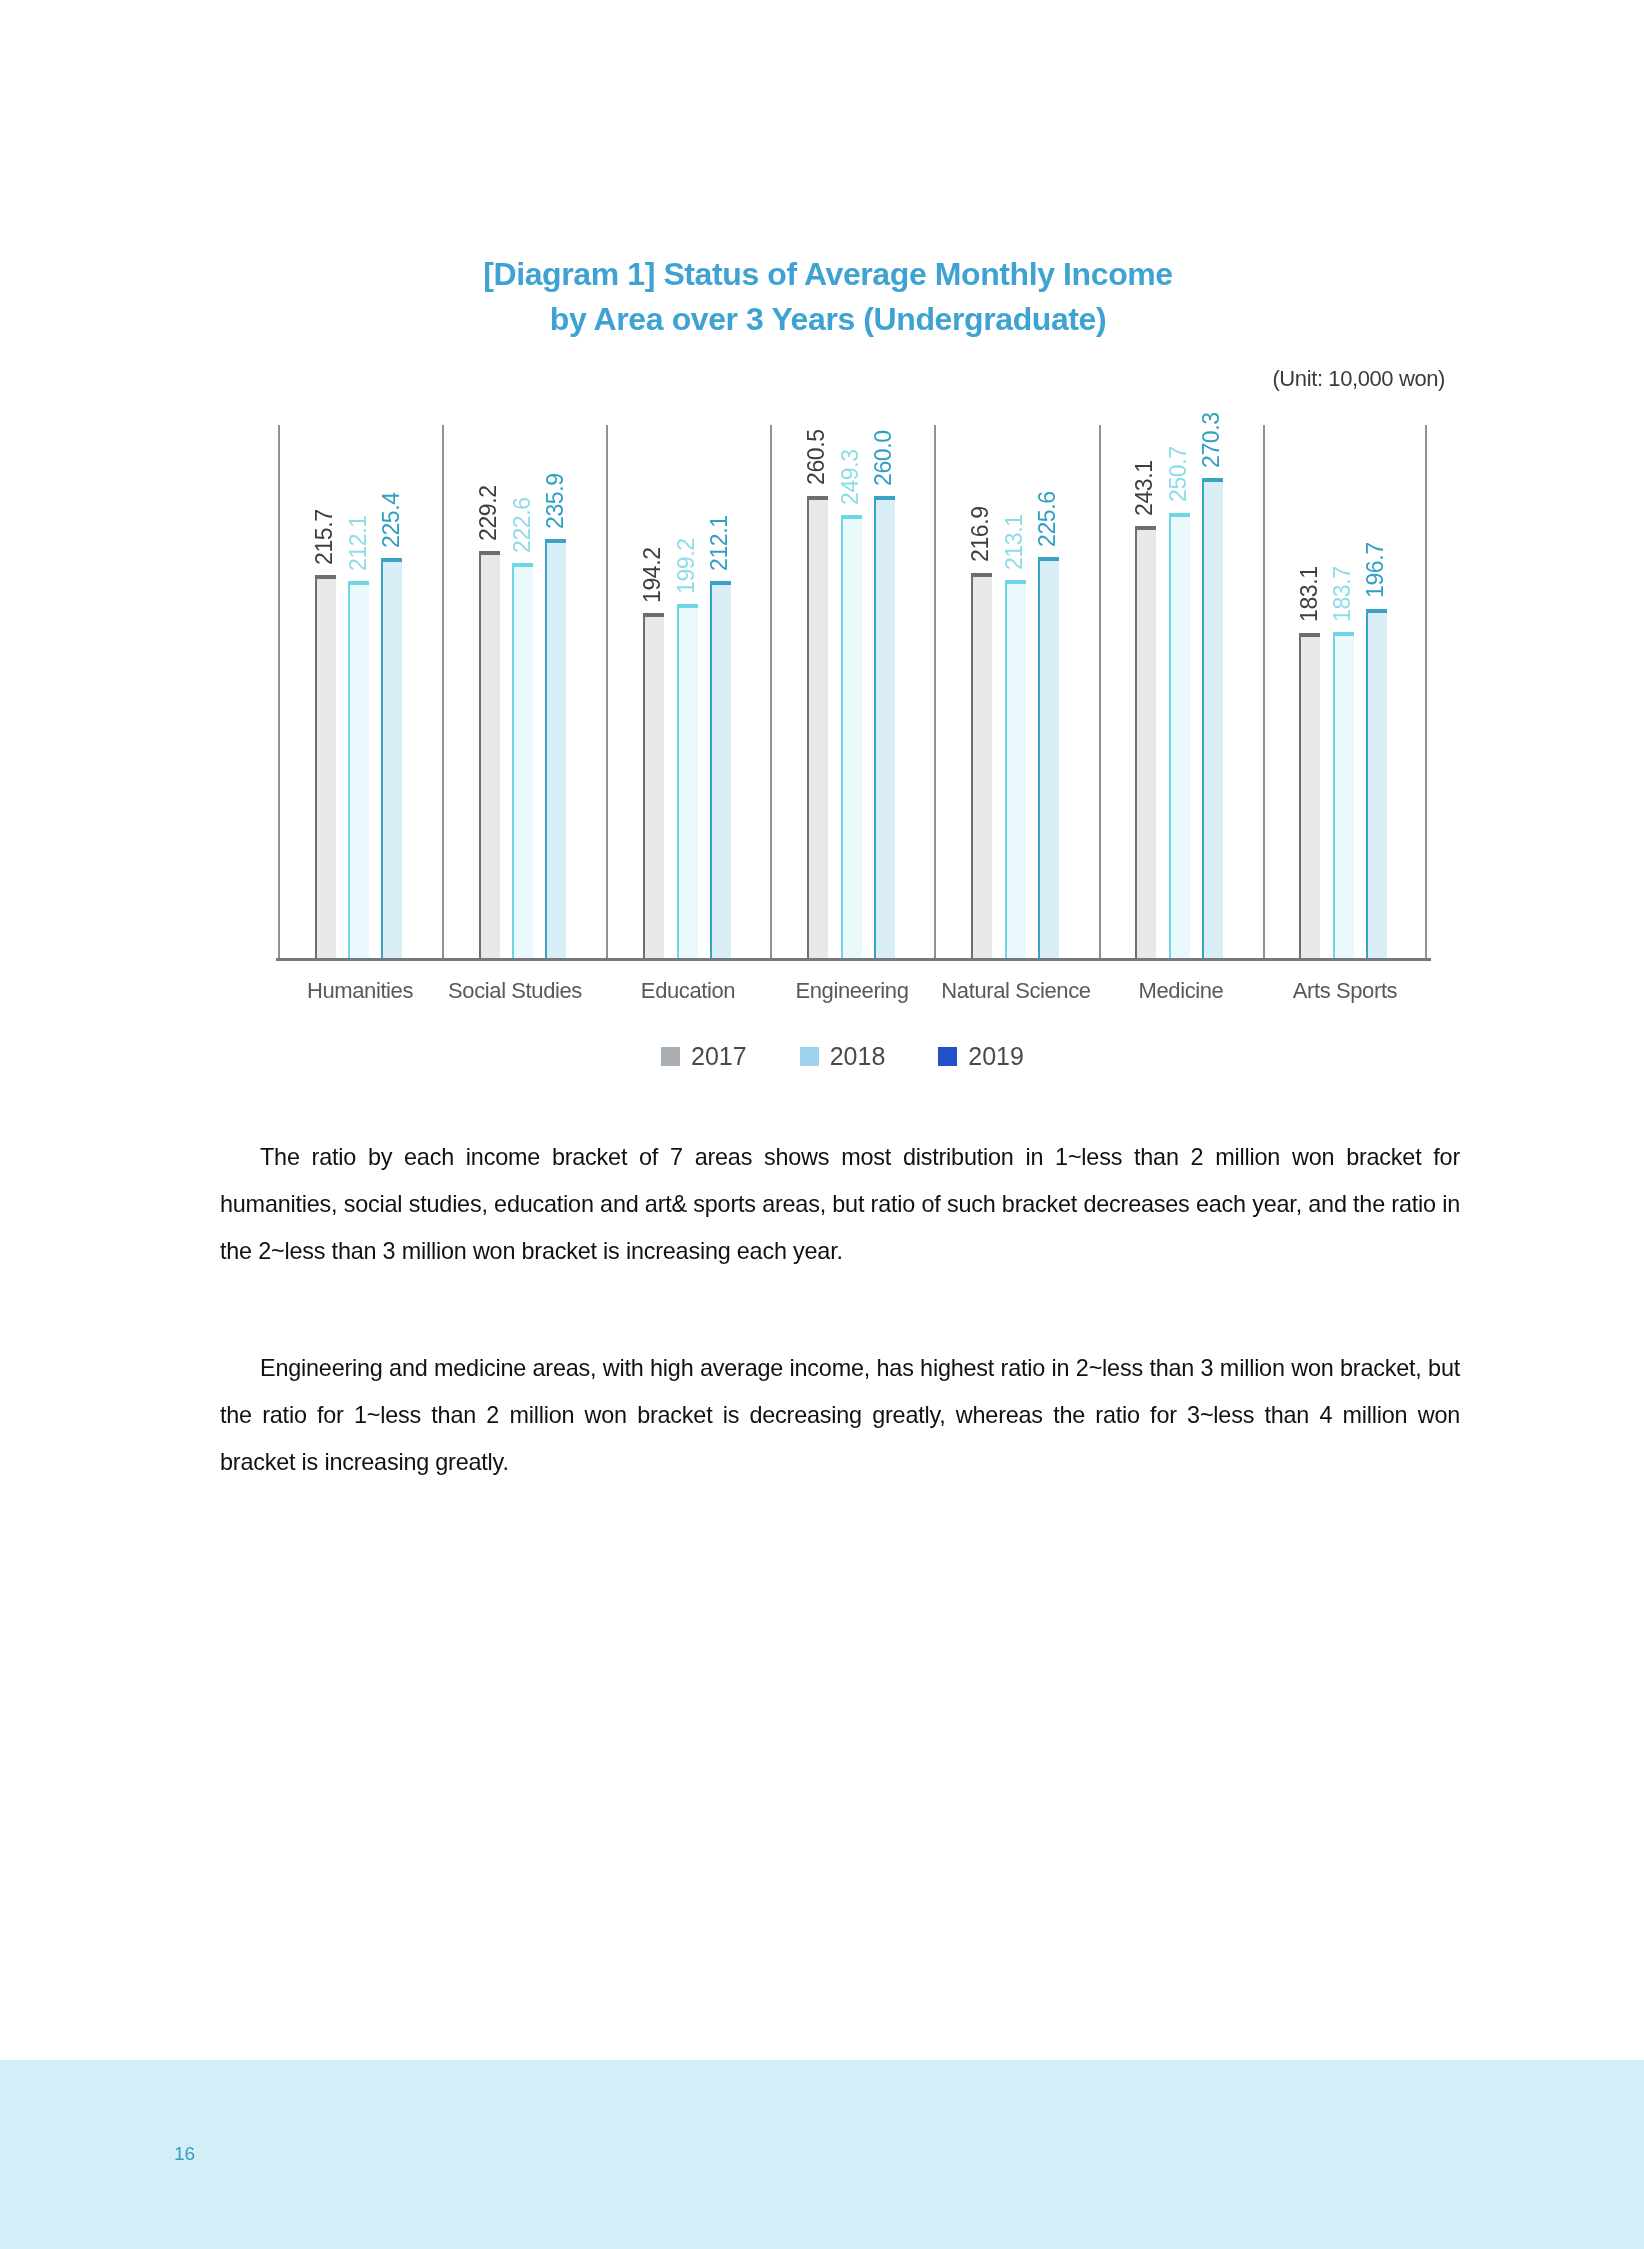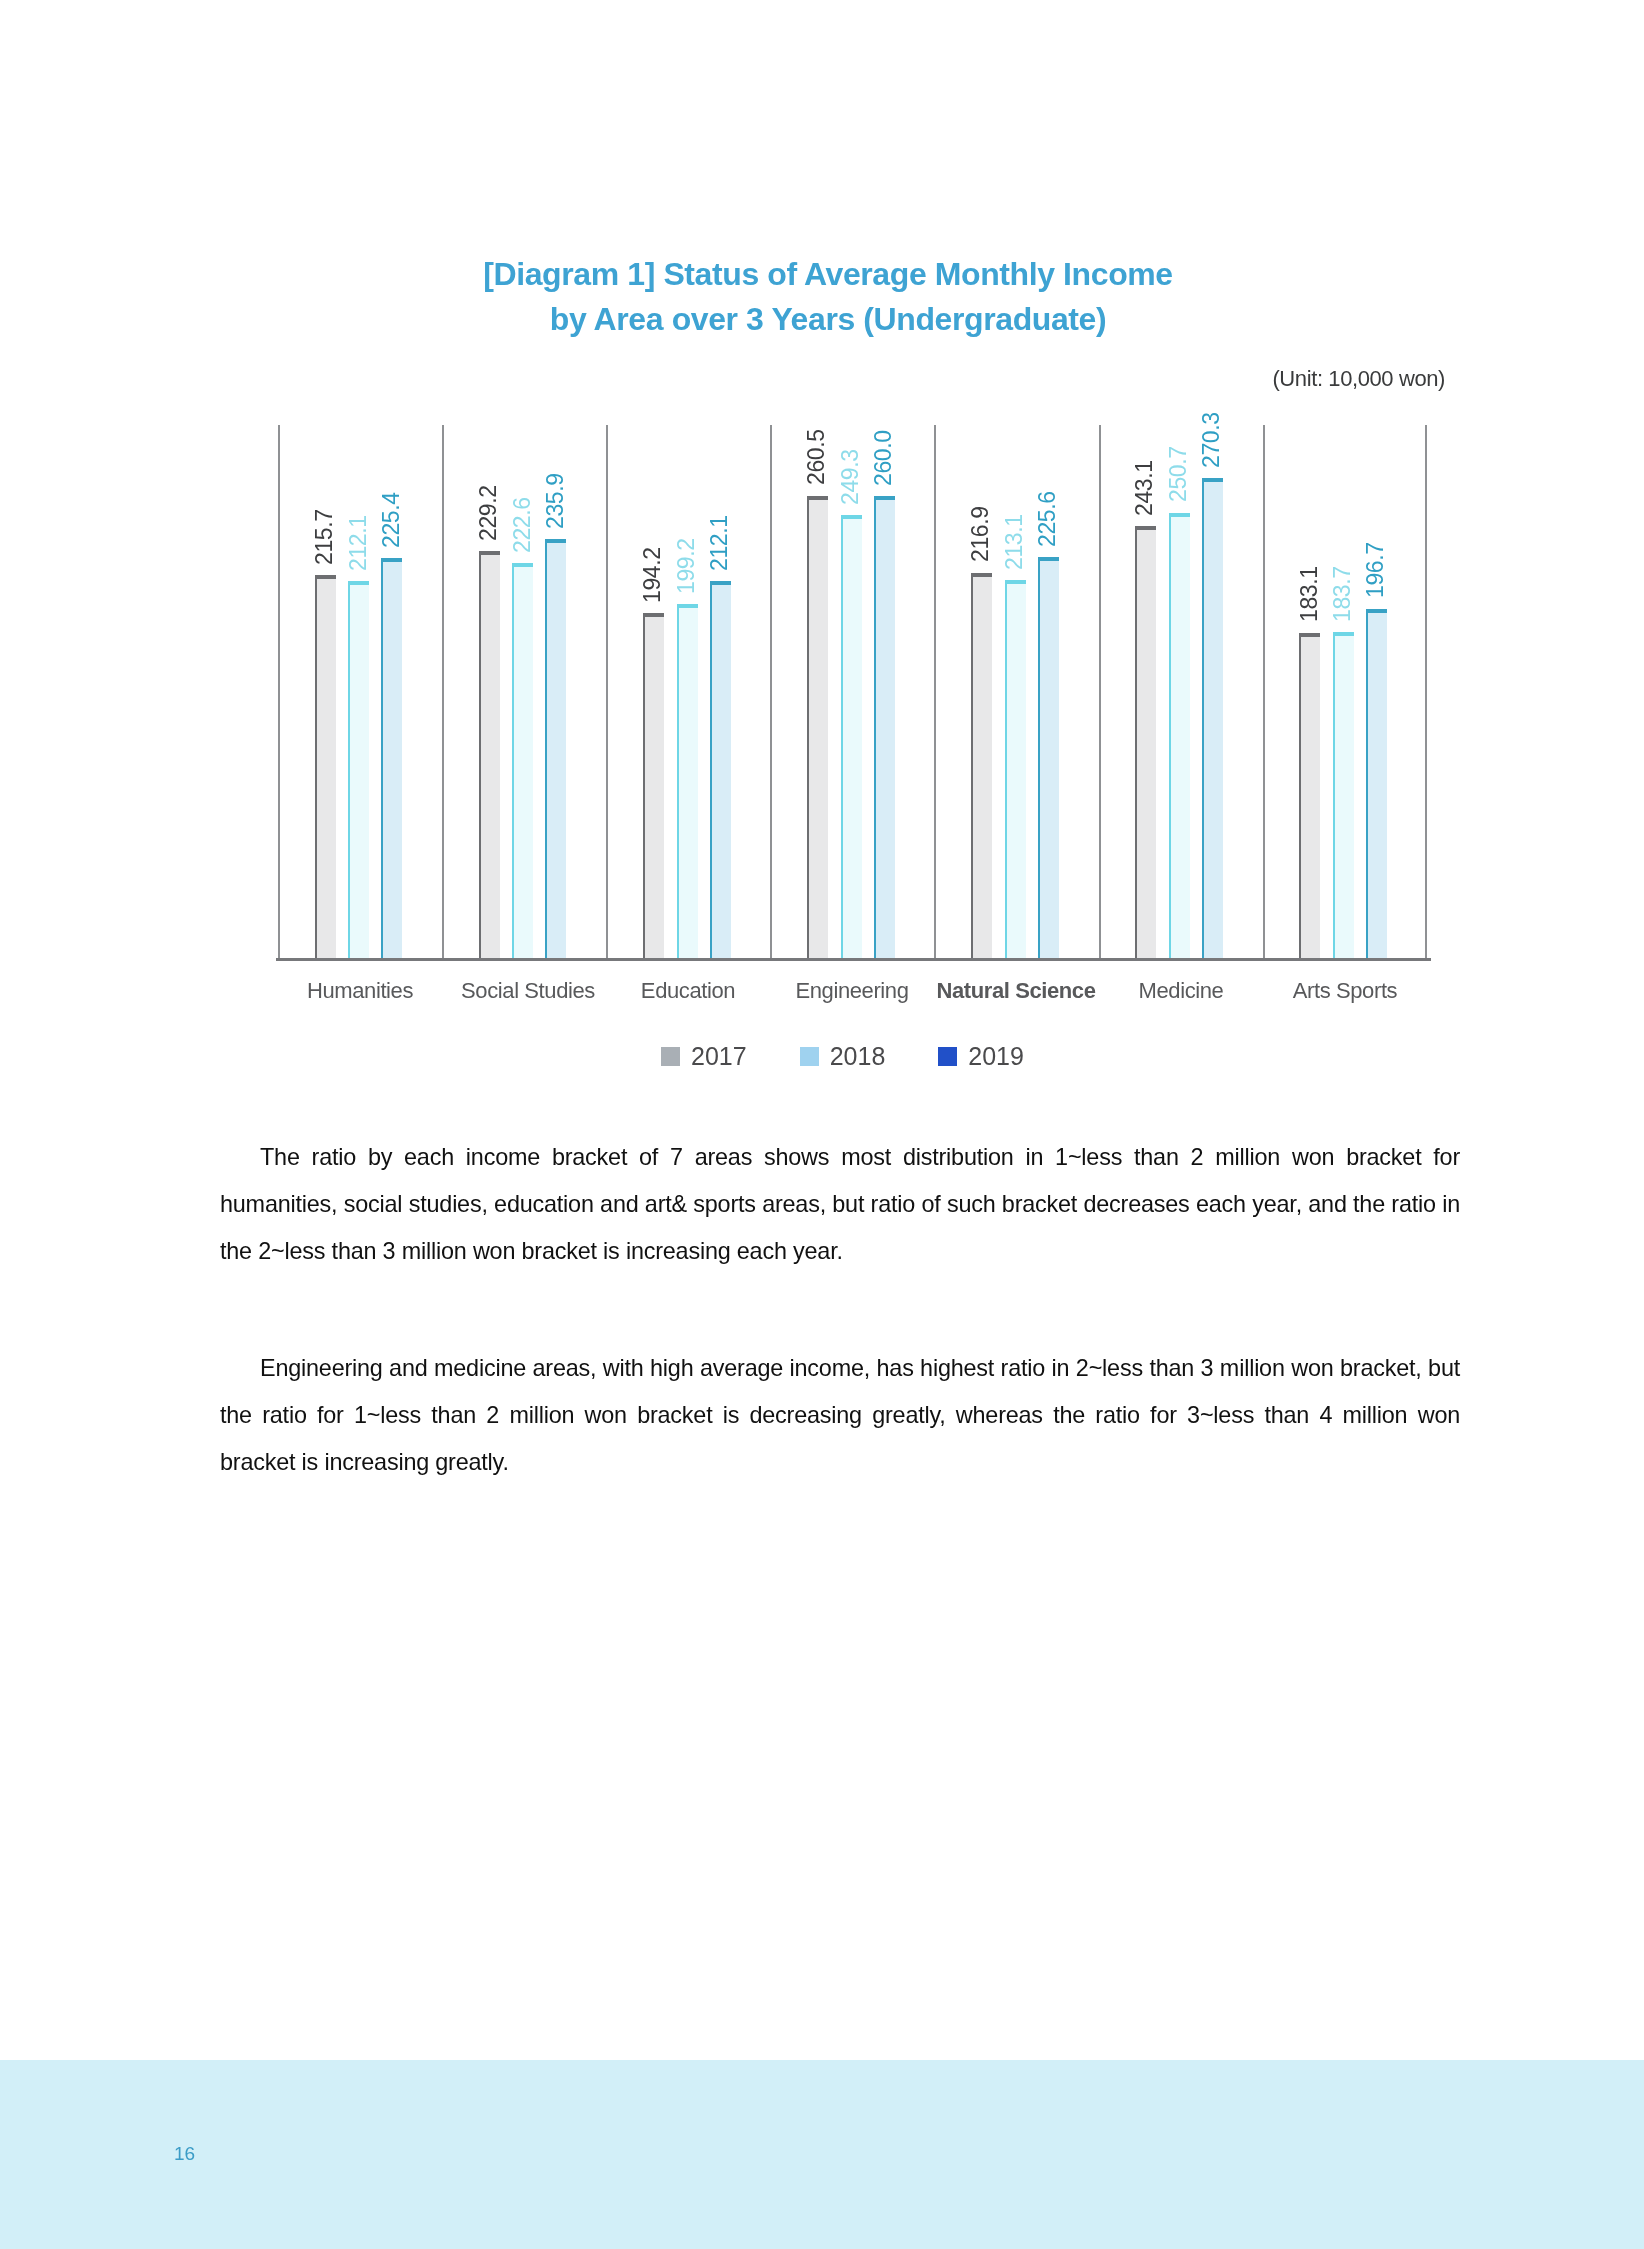--- a/index.html
+++ b/index.html
@@ -91,42 +91,42 @@
       <div class="bar-label" style="left: 92px; bottom: 387px; color: rgb(142, 220, 234);">212.1</div>
       <div class="bar" style="left: 103px; height: 400px; background: rgb(217, 237, 247); border-top: 4.4px solid rgb(57, 162, 197); border-left: 2.9px solid rgb(57, 162, 197);"></div>
       <div class="bar-label" style="left: 125px; bottom: 410px; color: rgb(47, 159, 196);">225.4</div>
       <div class="cat-label" style="left: 0px;">Humanities</div>
       <div class="bar" style="left: 201px; height: 407px; background: rgb(232, 232, 233); border-top: 4.4px solid rgb(109, 110, 113); border-left: 2.9px solid rgb(109, 110, 113);"></div>
       <div class="bar-label" style="left: 222px; bottom: 417px; color: rgb(61, 62, 64);">229.2</div>
       <div class="bar" style="left: 234px; height: 395px; background: rgb(234, 250, 252); border-top: 4.4px solid rgb(110, 214, 230); border-left: 2.9px solid rgb(110, 214, 230);"></div>
       <div class="bar-label" style="left: 256px; bottom: 405px; color: rgb(142, 220, 234);">222.6</div>
       <div class="bar" style="left: 267px; height: 419px; background: rgb(217, 237, 247); border-top: 4.4px solid rgb(57, 162, 197); border-left: 2.9px solid rgb(57, 162, 197);"></div>
       <div class="bar-label" style="left: 289px; bottom: 429px; color: rgb(47, 159, 196);">235.9</div>
-      <div class="cat-label" style="left: 168px;">Social Studies</div>
+      <div class="cat-label" style="left: 155px;">Social Studies</div>
       <div class="bar" style="left: 365px; height: 345px; background: rgb(232, 232, 233); border-top: 4.4px solid rgb(109, 110, 113); border-left: 2.9px solid rgb(109, 110, 113);"></div>
       <div class="bar-label" style="left: 386px; bottom: 355px; color: rgb(61, 62, 64);">194.2</div>
       <div class="bar" style="left: 399px; height: 354px; background: rgb(234, 250, 252); border-top: 4.4px solid rgb(110, 214, 230); border-left: 2.9px solid rgb(110, 214, 230);"></div>
       <div class="bar-label" style="left: 420px; bottom: 364px; color: rgb(142, 220, 234);">199.2</div>
       <div class="bar" style="left: 432px; height: 377px; background: rgb(217, 237, 247); border-top: 4.4px solid rgb(57, 162, 197); border-left: 2.9px solid rgb(57, 162, 197);"></div>
       <div class="bar-label" style="left: 453px; bottom: 387px; color: rgb(47, 159, 196);">212.1</div>
       <div class="cat-label" style="left: 328px;">Education</div>
       <div class="bar" style="left: 529px; height: 462px; background: rgb(232, 232, 233); border-top: 4.4px solid rgb(109, 110, 113); border-left: 2.9px solid rgb(109, 110, 113);"></div>
       <div class="bar-label" style="left: 550px; bottom: 473px; color: rgb(61, 62, 64);">260.5</div>
       <div class="bar" style="left: 563px; height: 443px; background: rgb(234, 250, 252); border-top: 4.4px solid rgb(110, 214, 230); border-left: 2.9px solid rgb(110, 214, 230);"></div>
       <div class="bar-label" style="left: 584px; bottom: 453px; color: rgb(142, 220, 234);">249.3</div>
       <div class="bar" style="left: 596px; height: 462px; background: rgb(217, 237, 247); border-top: 4.4px solid rgb(57, 162, 197); border-left: 2.9px solid rgb(57, 162, 197);"></div>
       <div class="bar-label" style="left: 617px; bottom: 472px; color: rgb(47, 159, 196);">260.0</div>
       <div class="cat-label" style="left: 492px;">Engineering</div>
       <div class="bar" style="left: 693px; height: 385px; background: rgb(232, 232, 233); border-top: 4.4px solid rgb(109, 110, 113); border-left: 2.9px solid rgb(109, 110, 113);"></div>
       <div class="bar-label" style="left: 714px; bottom: 396px; color: rgb(61, 62, 64);">216.9</div>
       <div class="bar" style="left: 727px; height: 378px; background: rgb(234, 250, 252); border-top: 4.4px solid rgb(110, 214, 230); border-left: 2.9px solid rgb(110, 214, 230);"></div>
       <div class="bar-label" style="left: 748px; bottom: 388px; color: rgb(142, 220, 234);">213.1</div>
       <div class="bar" style="left: 760px; height: 401px; background: rgb(217, 237, 247); border-top: 4.4px solid rgb(57, 162, 197); border-left: 2.9px solid rgb(57, 162, 197);"></div>
       <div class="bar-label" style="left: 781px; bottom: 411px; color: rgb(47, 159, 196);">225.6</div>
-      <div class="cat-label" style="left: 656px; font-weight: bold;">Natural Science</div>
+      <div class="cat-label" style="left: 656px;">Natural Science</div>
       <div class="bar" style="left: 857px; height: 432px; background: rgb(232, 232, 233); border-top: 4.4px solid rgb(109, 110, 113); border-left: 2.9px solid rgb(109, 110, 113);"></div>
       <div class="bar-label" style="left: 878px; bottom: 442px; color: rgb(61, 62, 64);">243.1</div>
       <div class="bar" style="left: 891px; height: 445px; background: rgb(234, 250, 252); border-top: 4.4px solid rgb(110, 214, 230); border-left: 2.9px solid rgb(110, 214, 230);"></div>
       <div class="bar-label" style="left: 912px; bottom: 456px; color: rgb(142, 220, 234);">250.7</div>
       <div class="bar" style="left: 924px; height: 480px; background: rgb(217, 237, 247); border-top: 4.4px solid rgb(57, 162, 197); border-left: 2.9px solid rgb(57, 162, 197);"></div>
       <div class="bar-label" style="left: 945px; bottom: 490px; color: rgb(47, 159, 196);">270.3</div>
       <div class="cat-label" style="left: 821px;">Medicine</div>
       <div class="bar" style="left: 1021px; height: 325px; background: rgb(232, 232, 233); border-top: 4.4px solid rgb(109, 110, 113); border-left: 2.9px solid rgb(109, 110, 113);"></div>
       <div class="bar-label" style="left: 1043px; bottom: 336px; color: rgb(61, 62, 64);">183.1</div>
       <div class="bar" style="left: 1055px; height: 326px; background: rgb(234, 250, 252); border-top: 4.4px solid rgb(110, 214, 230); border-left: 2.9px solid rgb(110, 214, 230);"></div>

